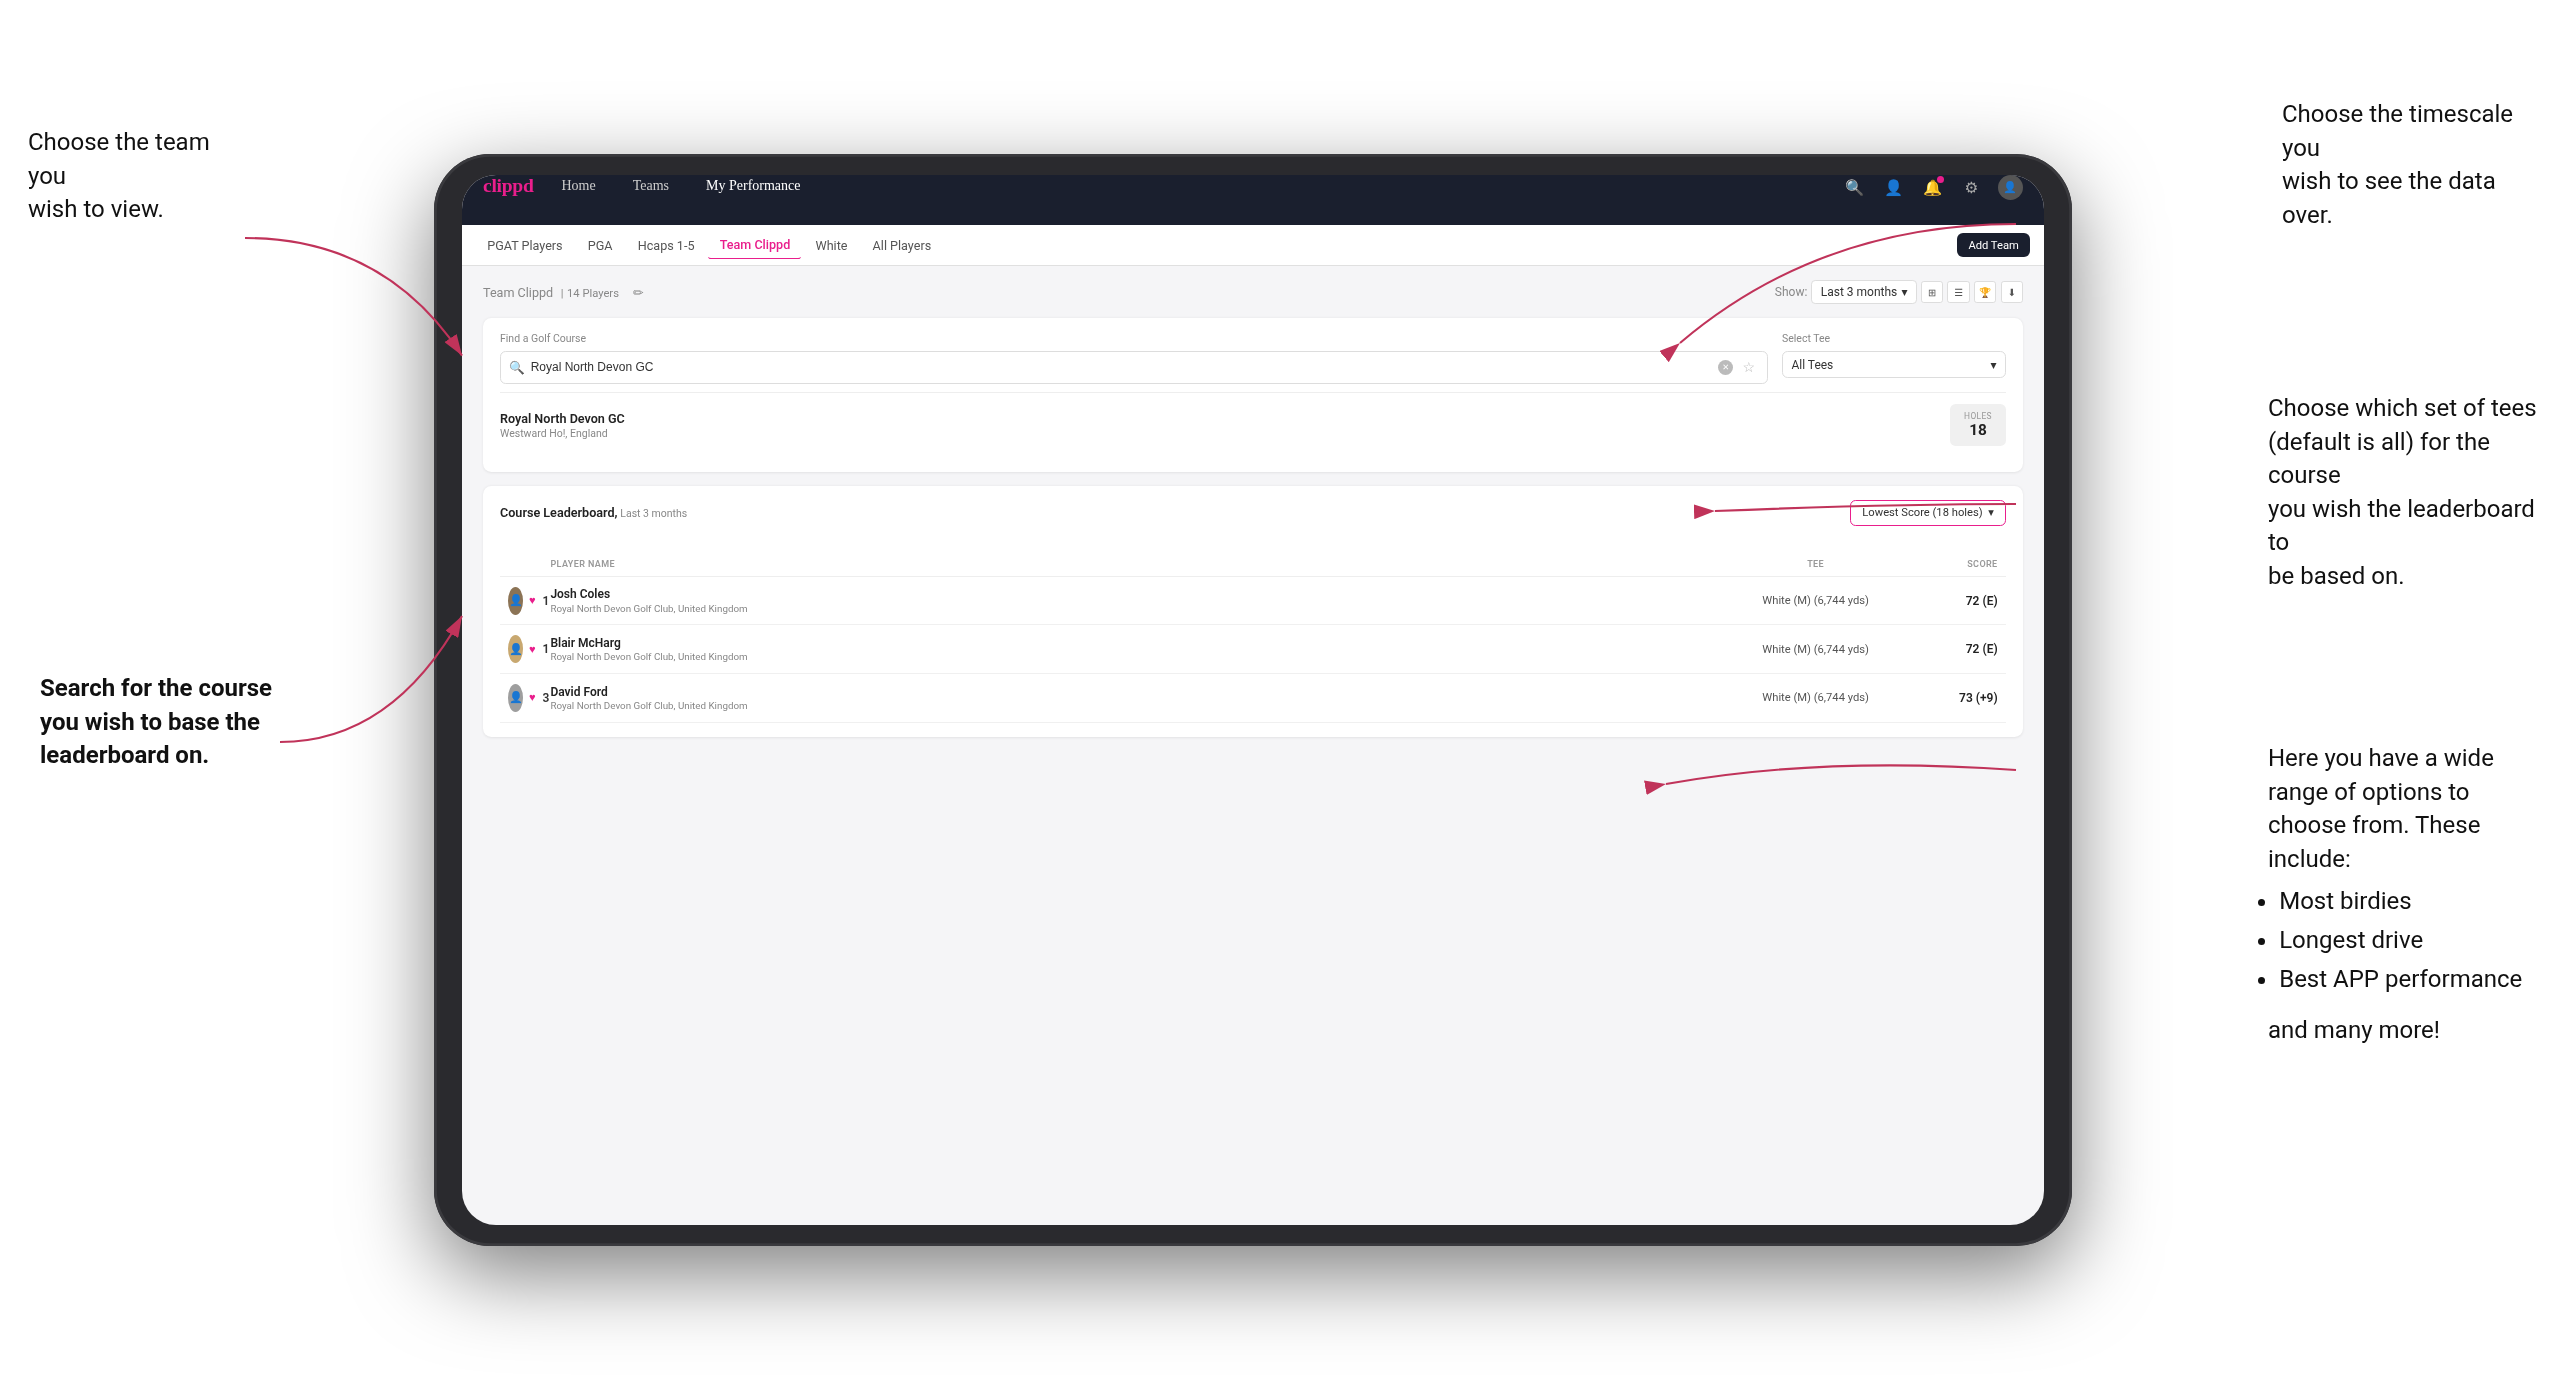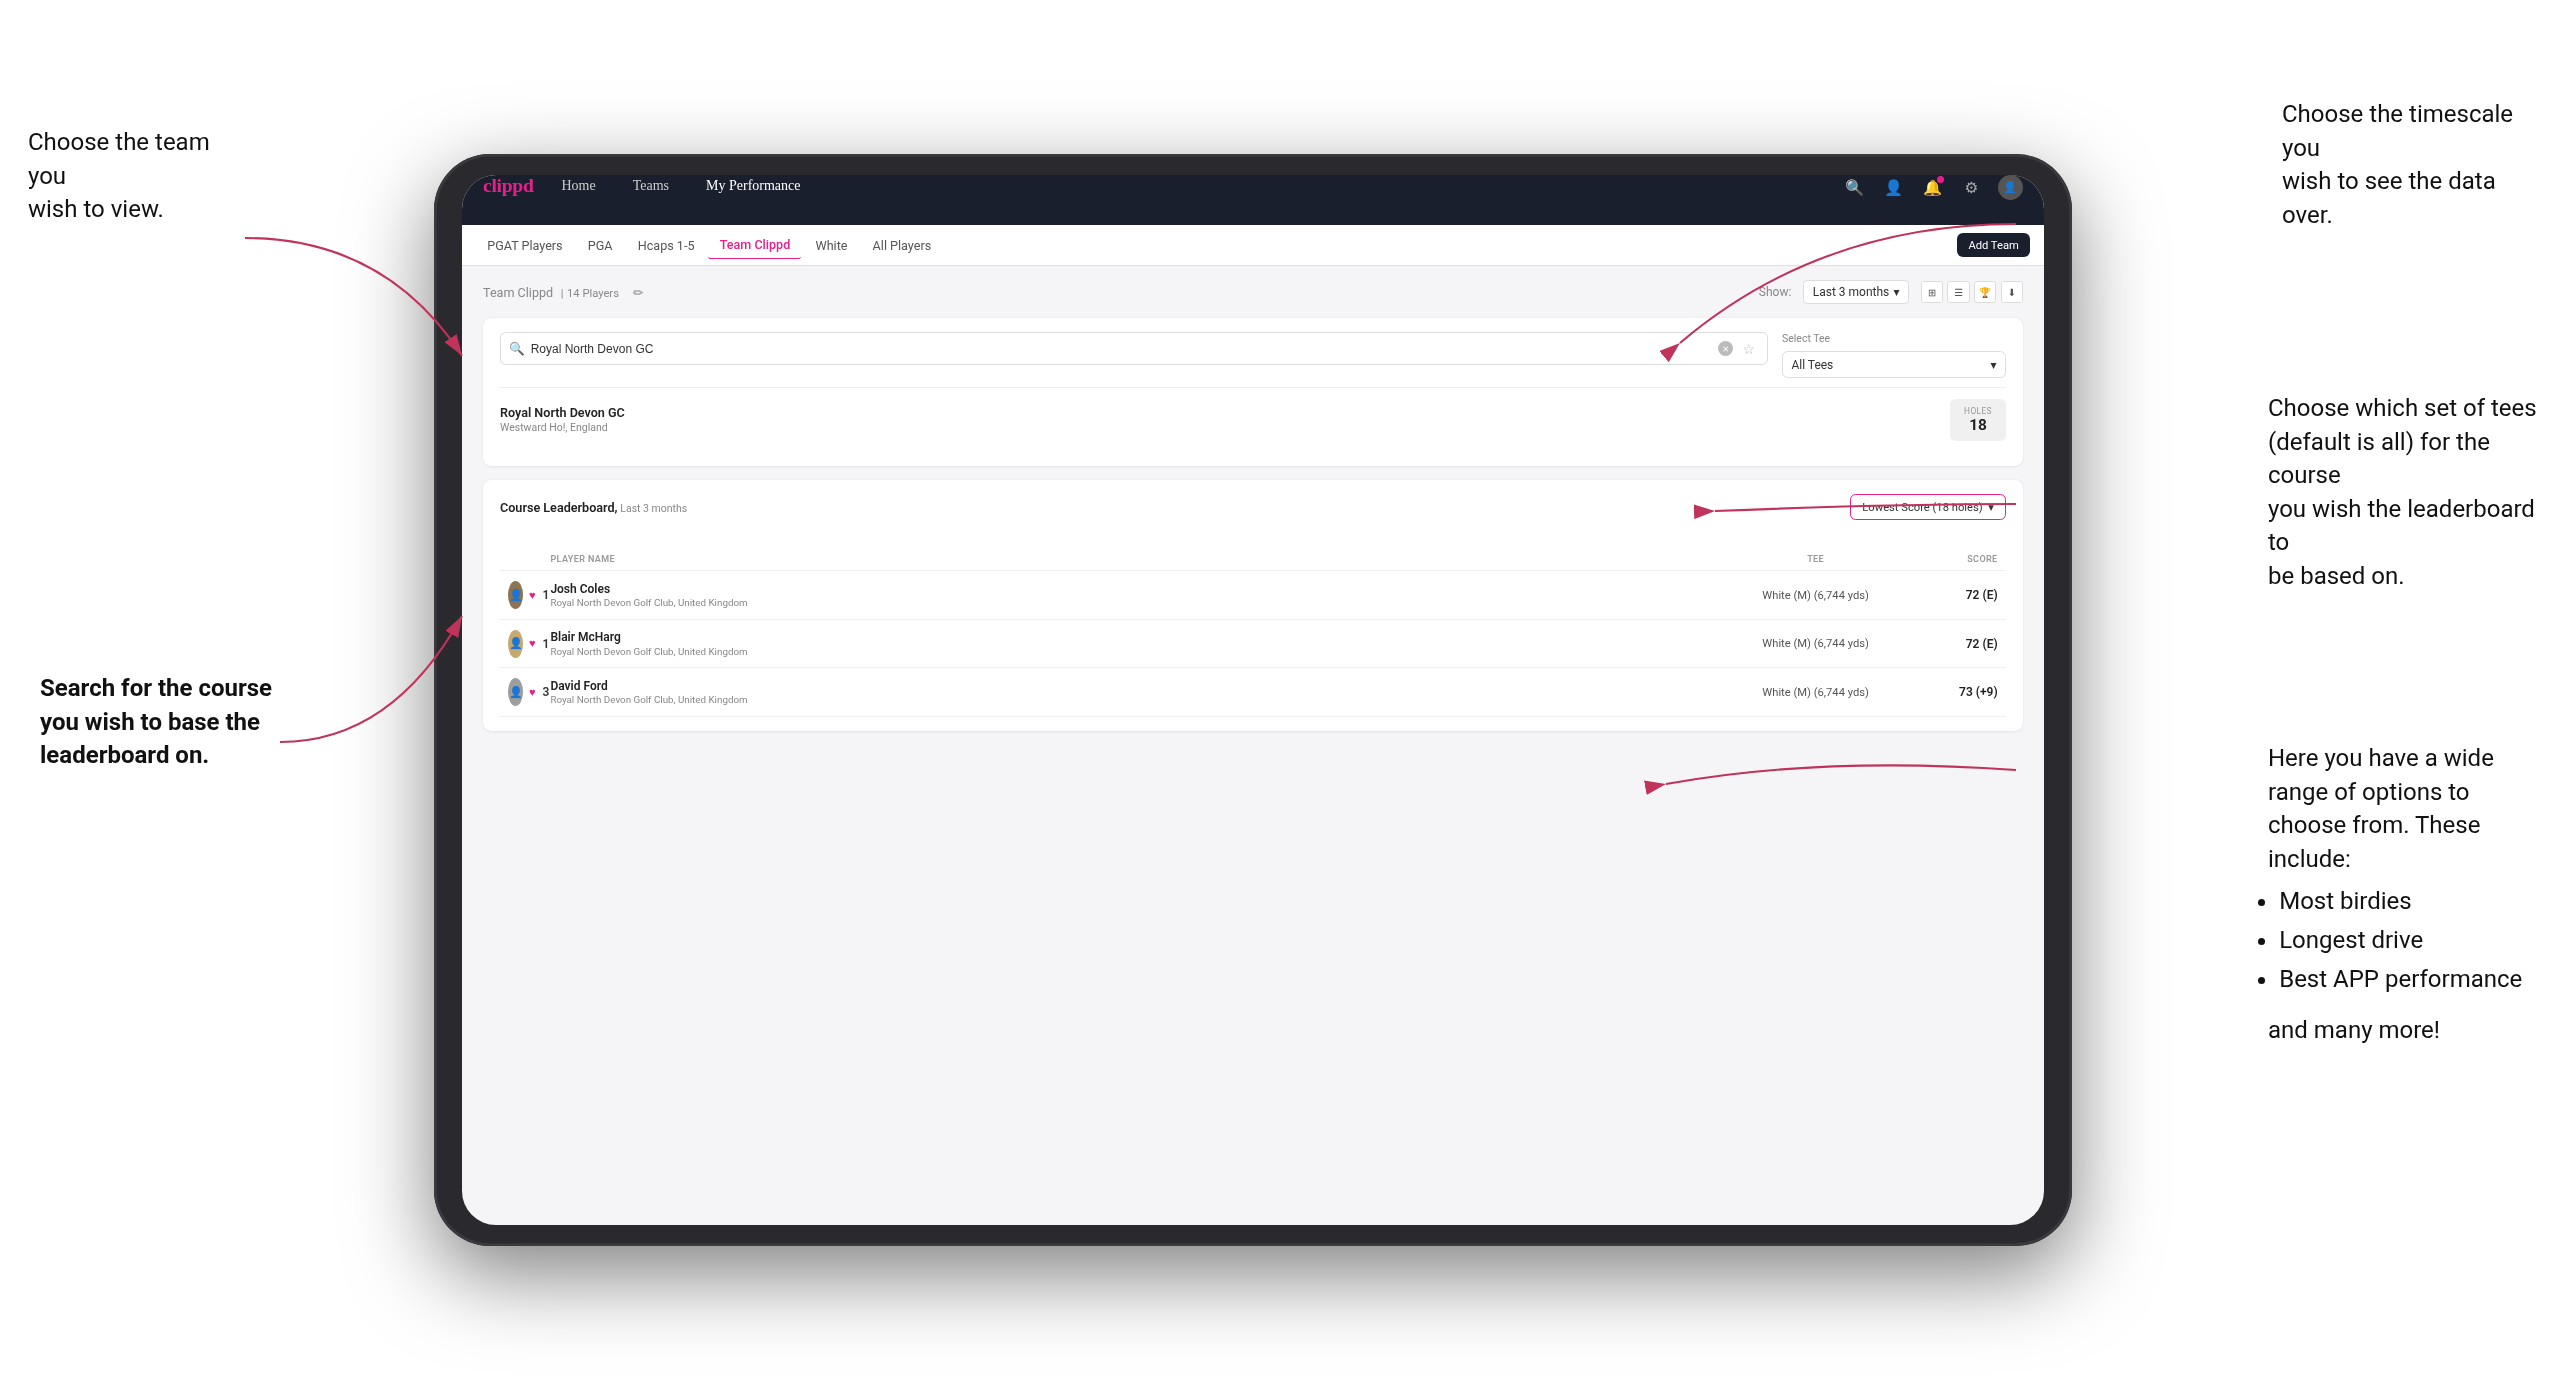--- a/index.html
+++ b/index.html
@@ -196,21 +196,21 @@
     .edit-icon {
       color: #888;
       font-size: 12.6px;
       margin-left: 7px;
       cursor: pointer;
     }
 
     .team-controls {
       display: flex;
       align-items: center;
-      gap: 12px;
+      gap: 4px;
     }
 
     .show-label {
       font-size: 12px;
       color: #888;
     }
 
     .show-dropdown {
       display: flex;
       align-items: center;
@@ -657,20 +657,21 @@
               <div class="view-icon-btn">☰</div>
               <div class="view-icon-btn">🏆</div>
               <div class="view-icon-btn">⬇</div>
             </div>
           </div>
         </div>
 
         <div class="search-panel">
           <div class="search-row">
             <div class="search-section">
+              <div class="search-label">Find a Golf Course</div>
               <div class="search-input-wrap">
                 <span style="color:#aaa;font-size:12.6px;">🔍</span>
                 <input type="text" value="Royal North Devon GC" style="">
                 <div class="clear-btn">✕</div>
                 <div class="star-btn">☆</div>
               </div>
             </div>
             <div class="tee-section">
               <div class="search-label">Select Tee</div>
               <div class="tee-dropdown">

